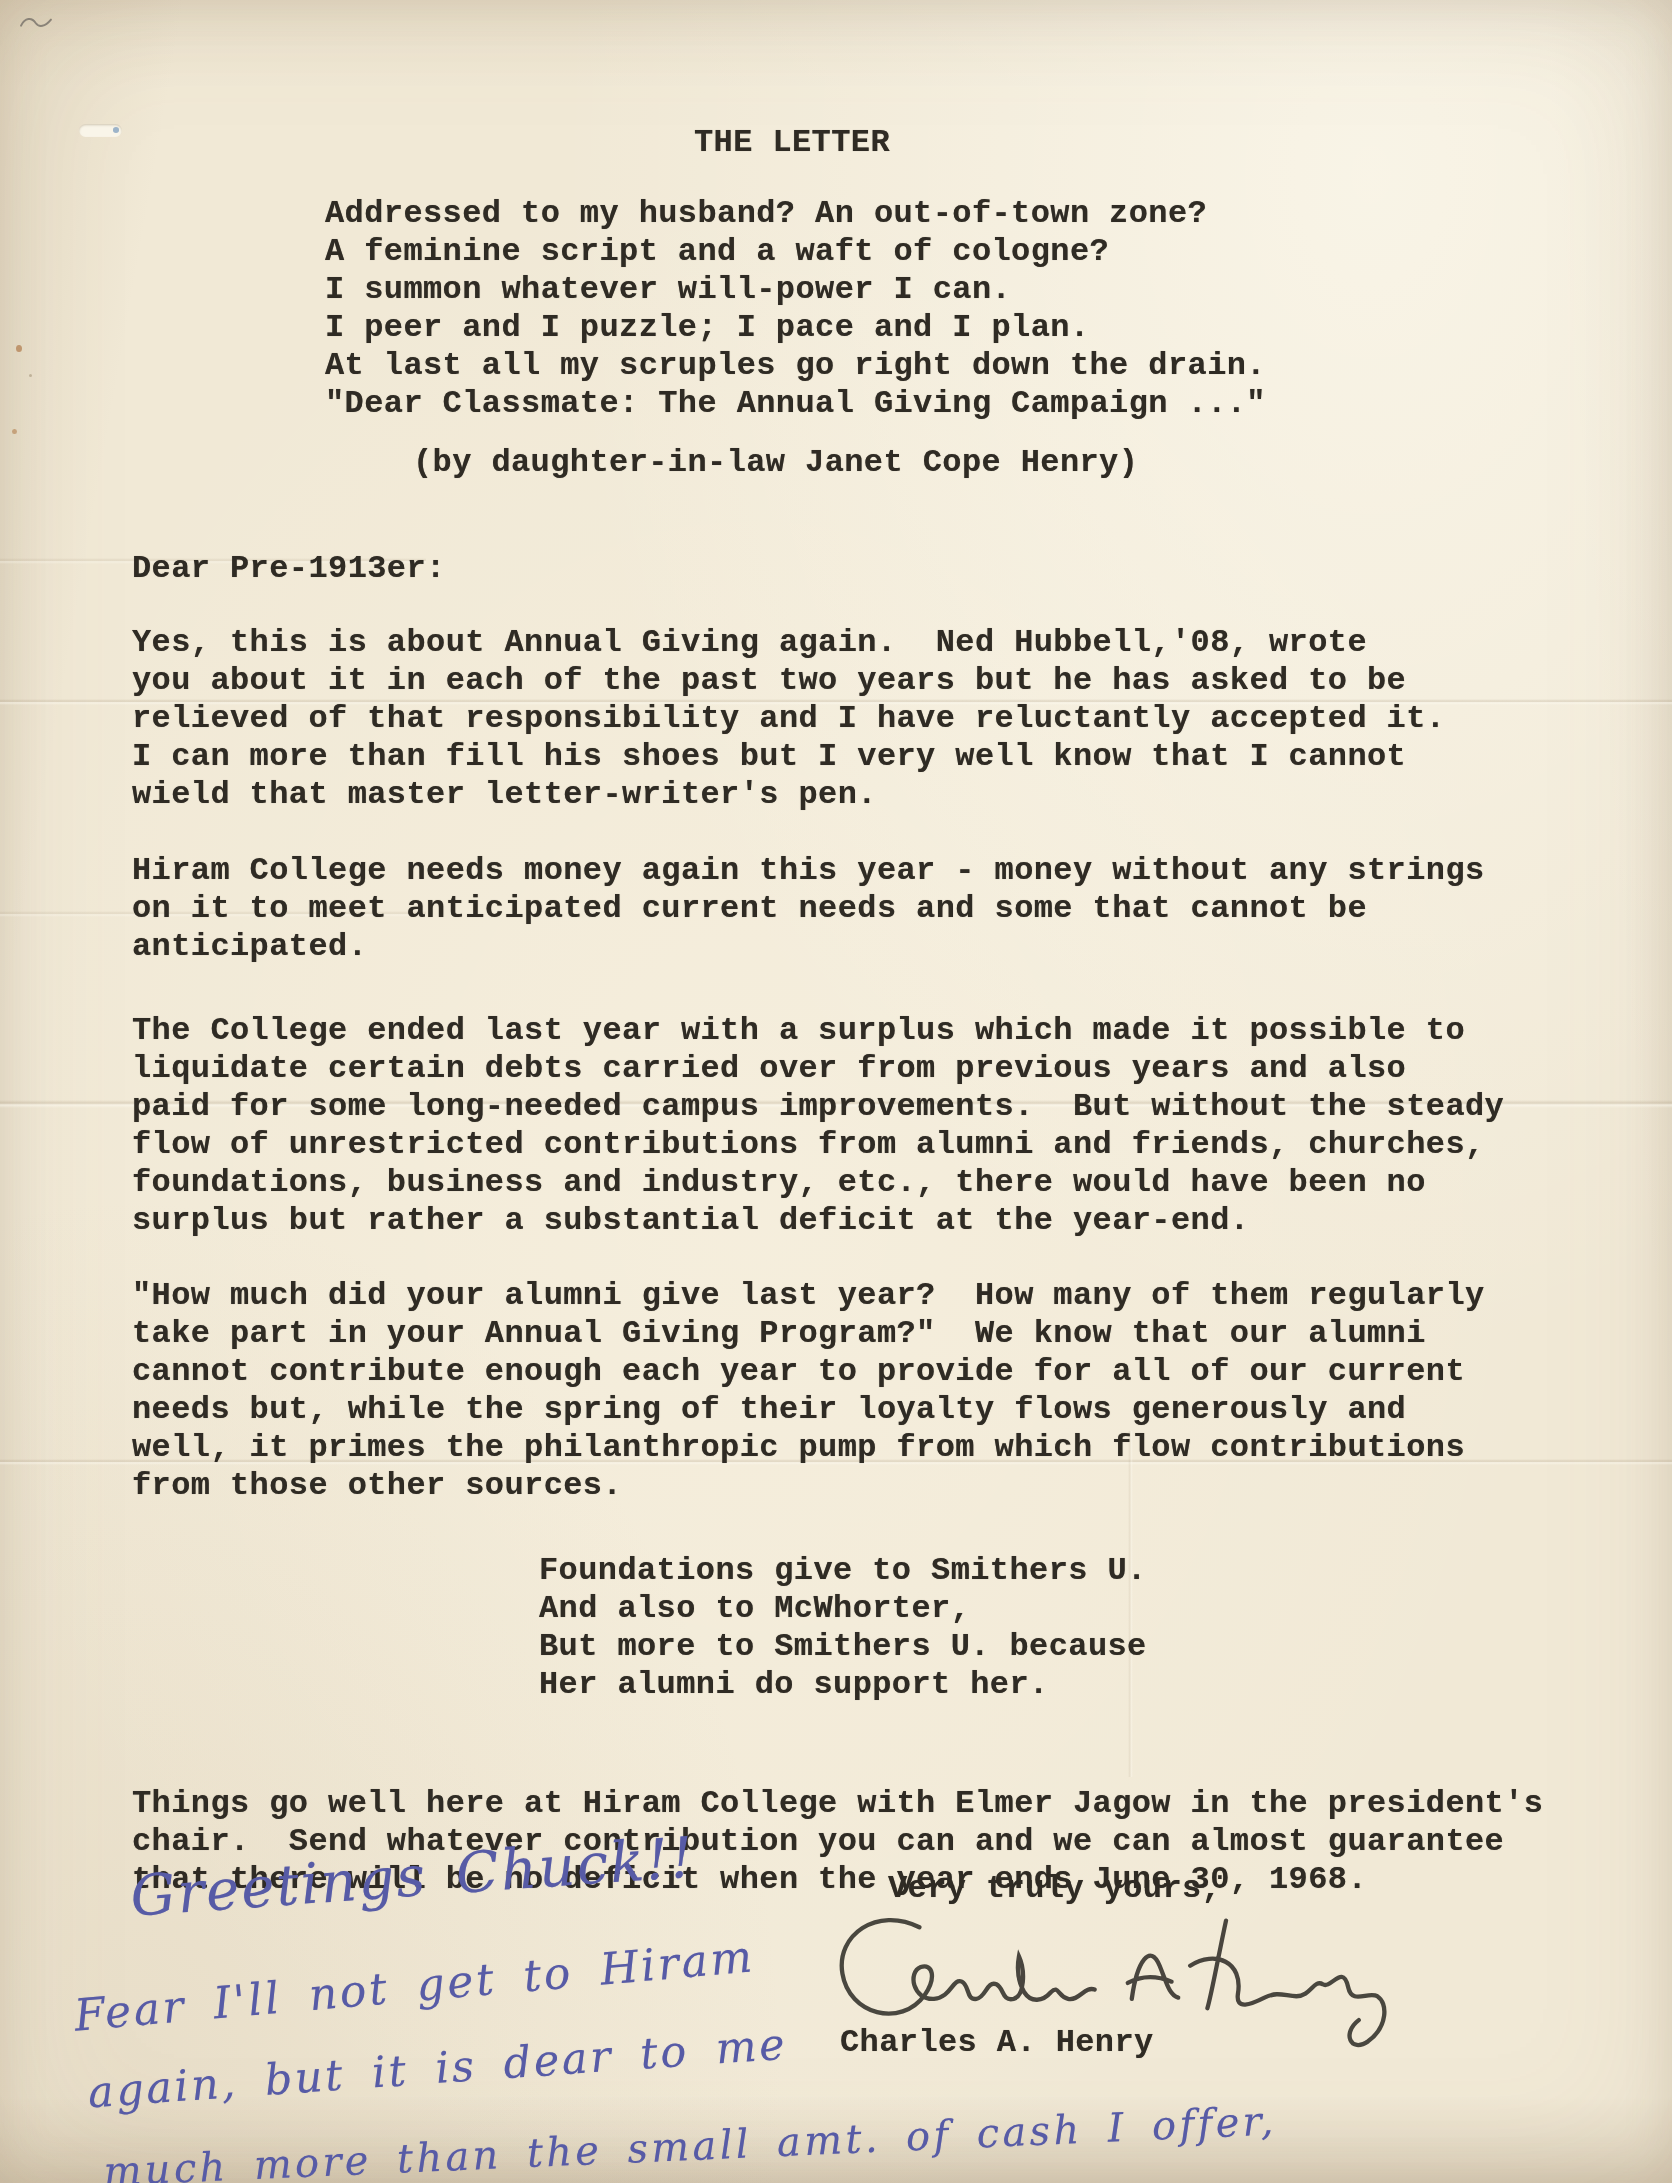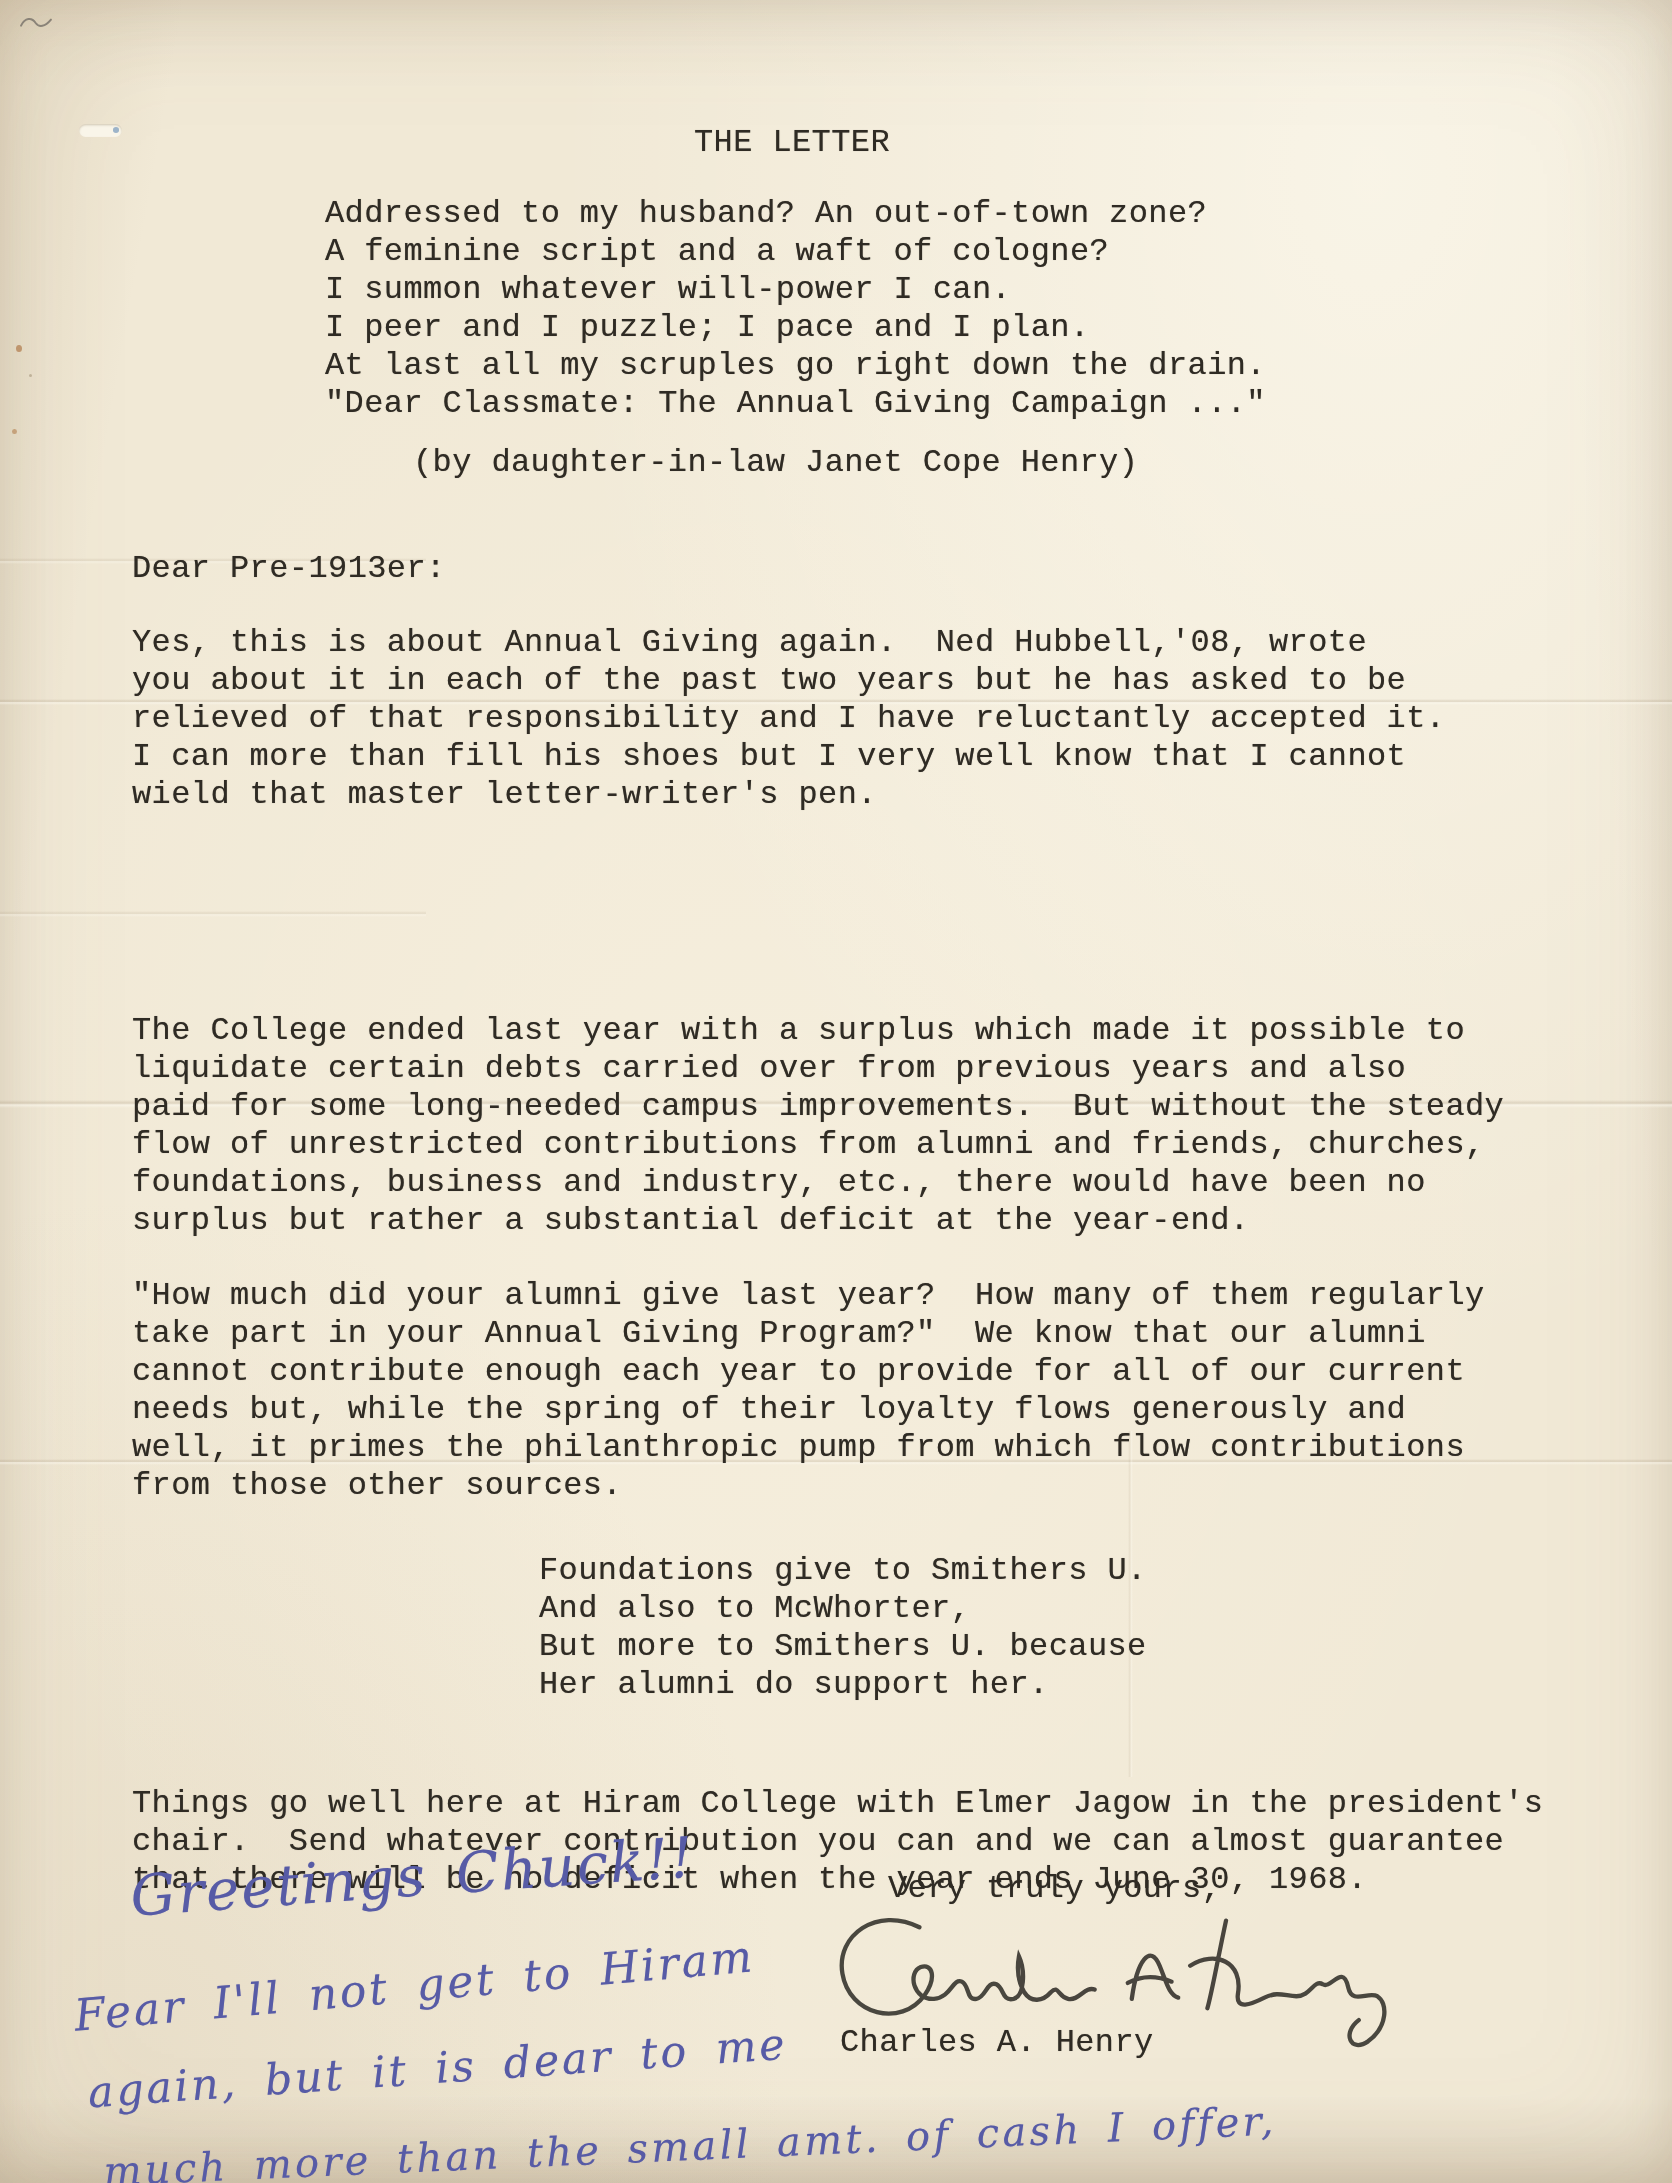--- a/index.html
+++ b/index.html
@@ -16,21 +16,21 @@
       linear-gradient(to bottom, rgba(187,168,136,.14), transparent 4%, transparent 96%, rgba(150,128,96,.22));
     box-shadow: inset 0 0 47px rgba(140,117,85,.20), inset 0 0 146px rgba(140,117,85,.10);
     overflow:hidden;
     font-family:"Liberation Mono","DejaVu Sans Mono",monospace;
   }
   .typed{
     position:absolute;
     color:#2f2b24;
     font-family:"Liberation Mono","DejaVu Sans Mono",monospace;
     font-size:32px;
-    font-weight:400;
+    font-weight:700;
     line-height:38px;
     letter-spacing:0.4px;
     white-space:pre;
     text-shadow:0 0 0.7px rgba(47,43,36,.55);
   }
   .hand{
     position:absolute;
     color:#575ba6;
     font-family:"DejaVu Serif","Liberation Serif",serif;
     font-style:italic;
@@ -92,20 +92,23 @@
   <div class="typed" style="left:413px;top:444px;">(by daughter-in-law Janet Cope Henry)</div>
 
   <div class="typed" style="left:132px;top:542px;margin-top:8px;">Dear Pre-1913er:</div>
 
   <div class="typed" style="left:132px;top:624px;">Yes, this is about Annual Giving again.  Ned Hubbell,'08, wrote
 you about it in each of the past two years but he has asked to be
 relieved of that responsibility and I have reluctantly accepted it.
 I can more than fill his shoes but I very well know that I cannot
 wield that master letter-writer's pen.</div>
 
+  <div class="typed" style="left:132px;top:852px;">Hiram College needs money again this year - money without any strings
+on it to meet anticipated current needs and some that cannot be
+anticipated.</div>
 
   <div class="typed" style="left:132px;top:1012px;">The College ended last year with a surplus which made it possible to
 liquidate certain debts carried over from previous years and also
 paid for some long-needed campus improvements.  But without the steady
 flow of unrestricted contributions from alumni and friends, churches,
 foundations, business and industry, etc., there would have been no
 surplus but rather a substantial deficit at the year-end.</div>
 
   <div class="typed" style="left:132px;top:1277px;">"How much did your alumni give last year?  How many of them regularly
 take part in your Annual Giving Program?"  We know that our alumni

